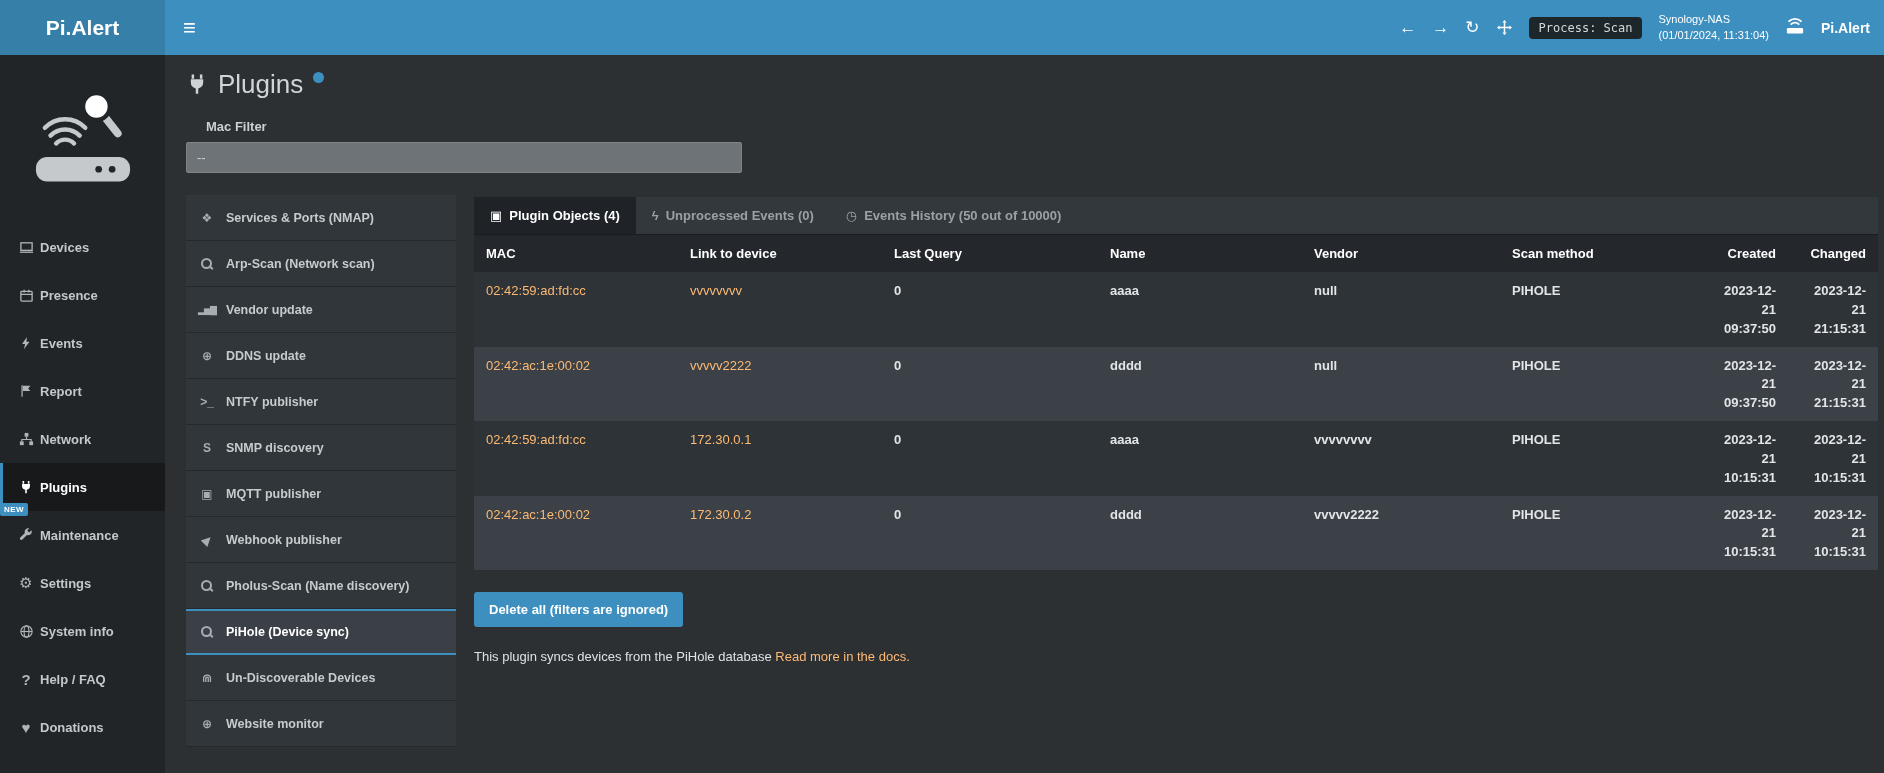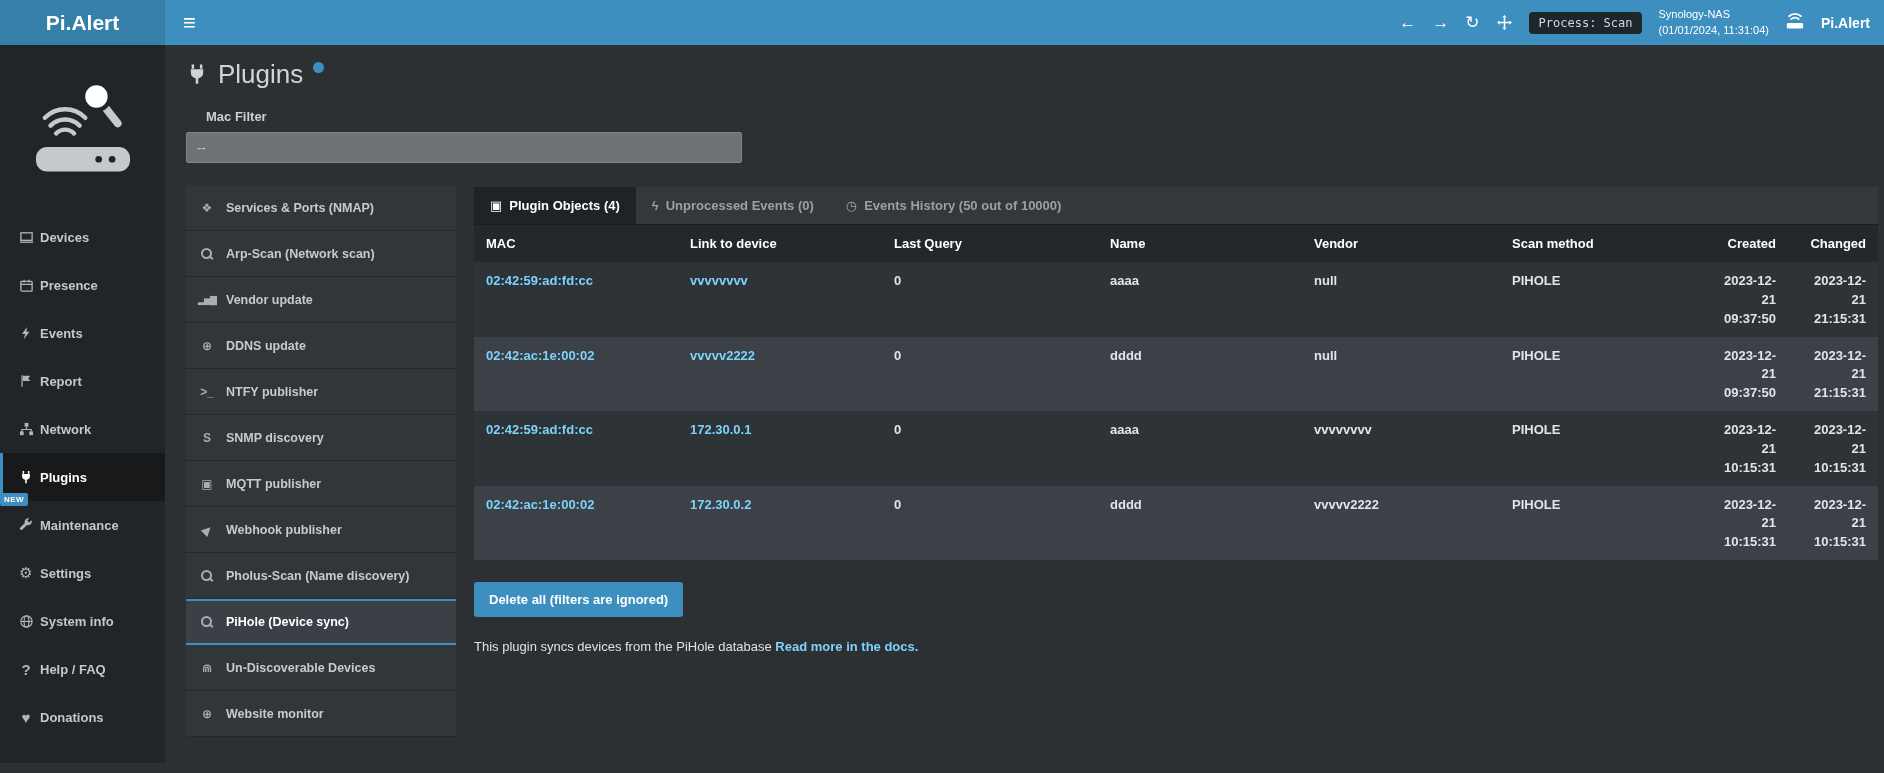--- a/index.html
+++ b/index.html
@@ -1,20 +1,20 @@
 <!DOCTYPE html>
 <html><head>
 <meta charset="utf-8">
 <style>
   * { box-sizing: border-box; margin: 0; padding: 0; }
   html,body { width:1884px; height:773px; overflow:hidden; }
   body { font-family:"Liberation Sans","DejaVu Sans",sans-serif; background:#2c3033; color:#dfe2e4; }
 
   
-  .topbar { height:45px; display:flex; background:#3d8fc0; }
+  .topbar { height:55px; display:flex; background:#3d8fc0; }
   .brand { width:165px; background:#367fa9; color:#fff; font-size:21px; font-weight:700;
            display:flex; align-items:center; justify-content:center; cursor:pointer; }
   .topbar-main { flex:1; display:flex; align-items:center; justify-content:space-between; padding:0 14px 0 18px; }
   .hamburger { color:#fff; font-size:22px; cursor:pointer; line-height:1; }
   .topbar-right { display:flex; align-items:center; gap:16px; color:#fff; }
   .tb-icon { font-size:17px; cursor:pointer; line-height:1; }
   .move-icon svg { display:block; }
   .process-badge { background:#1c262b; color:#d2d9dd; font-family:"DejaVu Sans Mono",monospace;
                    font-size:12px; padding:4px 10px; border-radius:4px; white-space:nowrap; }
   .host-info { font-size:11px; line-height:1.4; }
@@ -69,21 +69,21 @@
   .tab { padding:11px 16px; color:#9aa1a6; font-size:13px; font-weight:600; display:flex; gap:7px;
          align-items:center; cursor:pointer; white-space:nowrap; }
   .tab.active { background:#1f2327; color:#fff; }
   .tab .ticon { font-size:13px; }
 
   table { width:100%; border-collapse:collapse; table-layout:fixed; }
   th { background:#24282c; color:#fff; text-align:left; font-size:13px; padding:11px 12px; font-weight:700; }
   td { font-size:13px; color:#e2e5e7; padding:10px 12px 8px; vertical-align:top; font-weight:700; line-height:1.45; }
   tr.odd  td { background:#2e3337; }
   tr.even td { background:#3b4147; }
-  td a, .link { color:#7dd3fc; text-decoration:none; font-weight:700; cursor:pointer; }
+  td a, .link { color:#fdba74; text-decoration:none; font-weight:400; cursor:pointer; }
   th.num, td.num { text-align:right; }
 
   .delete-btn { margin-top:22px; background:#3d8fc0; color:#fff; border:none; padding:10px 15px;
                 font-size:13px; font-weight:700; border-radius:3px; cursor:pointer; }
   .footnote { margin-top:22px; font-size:13px; color:#dfe2e4; }
 </style>
 </head>
 <body>
 
 <header class="topbar">

